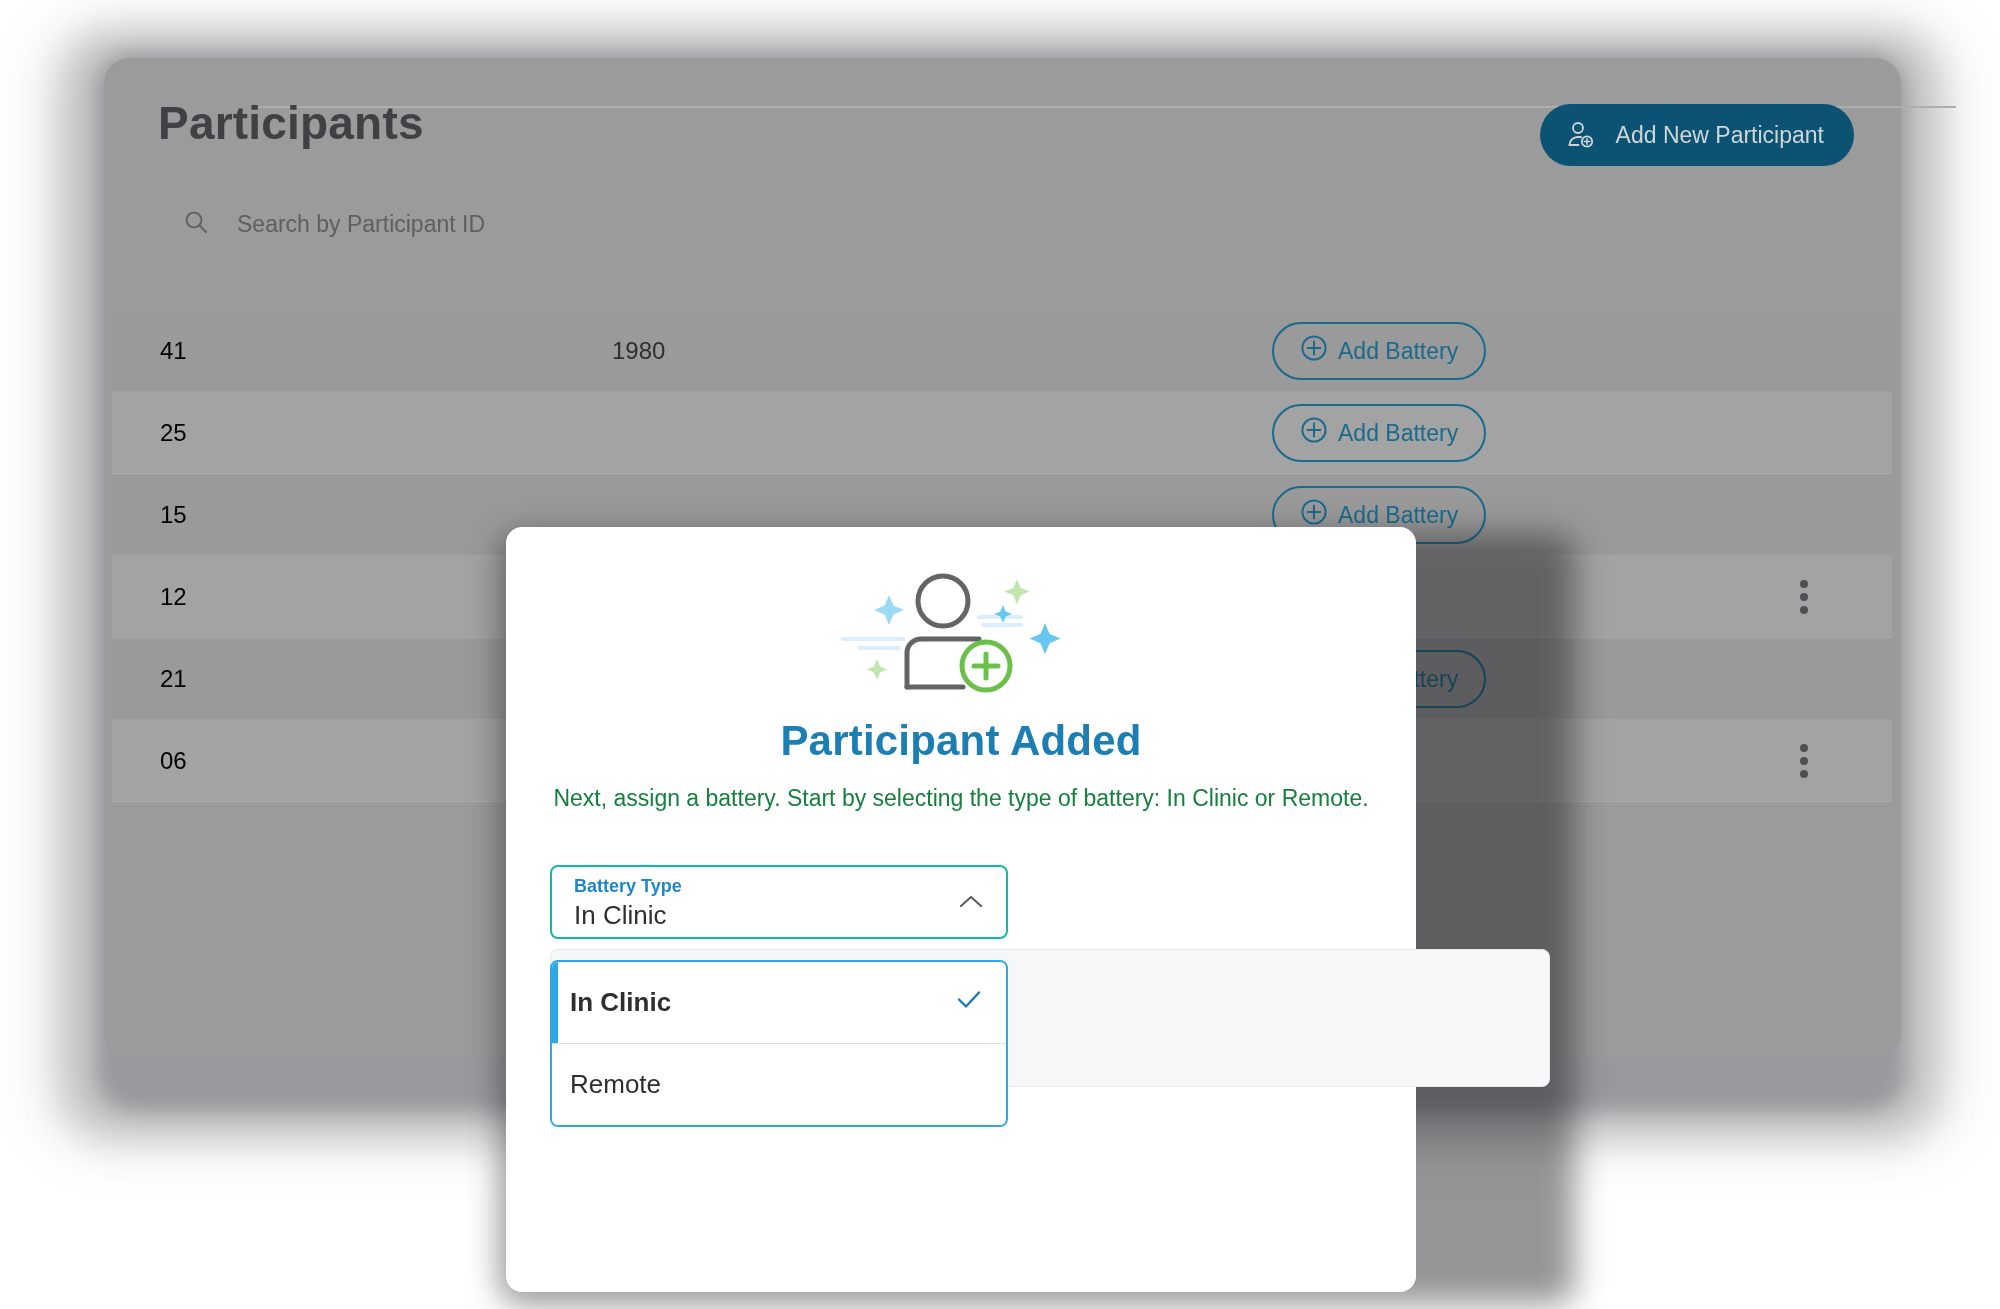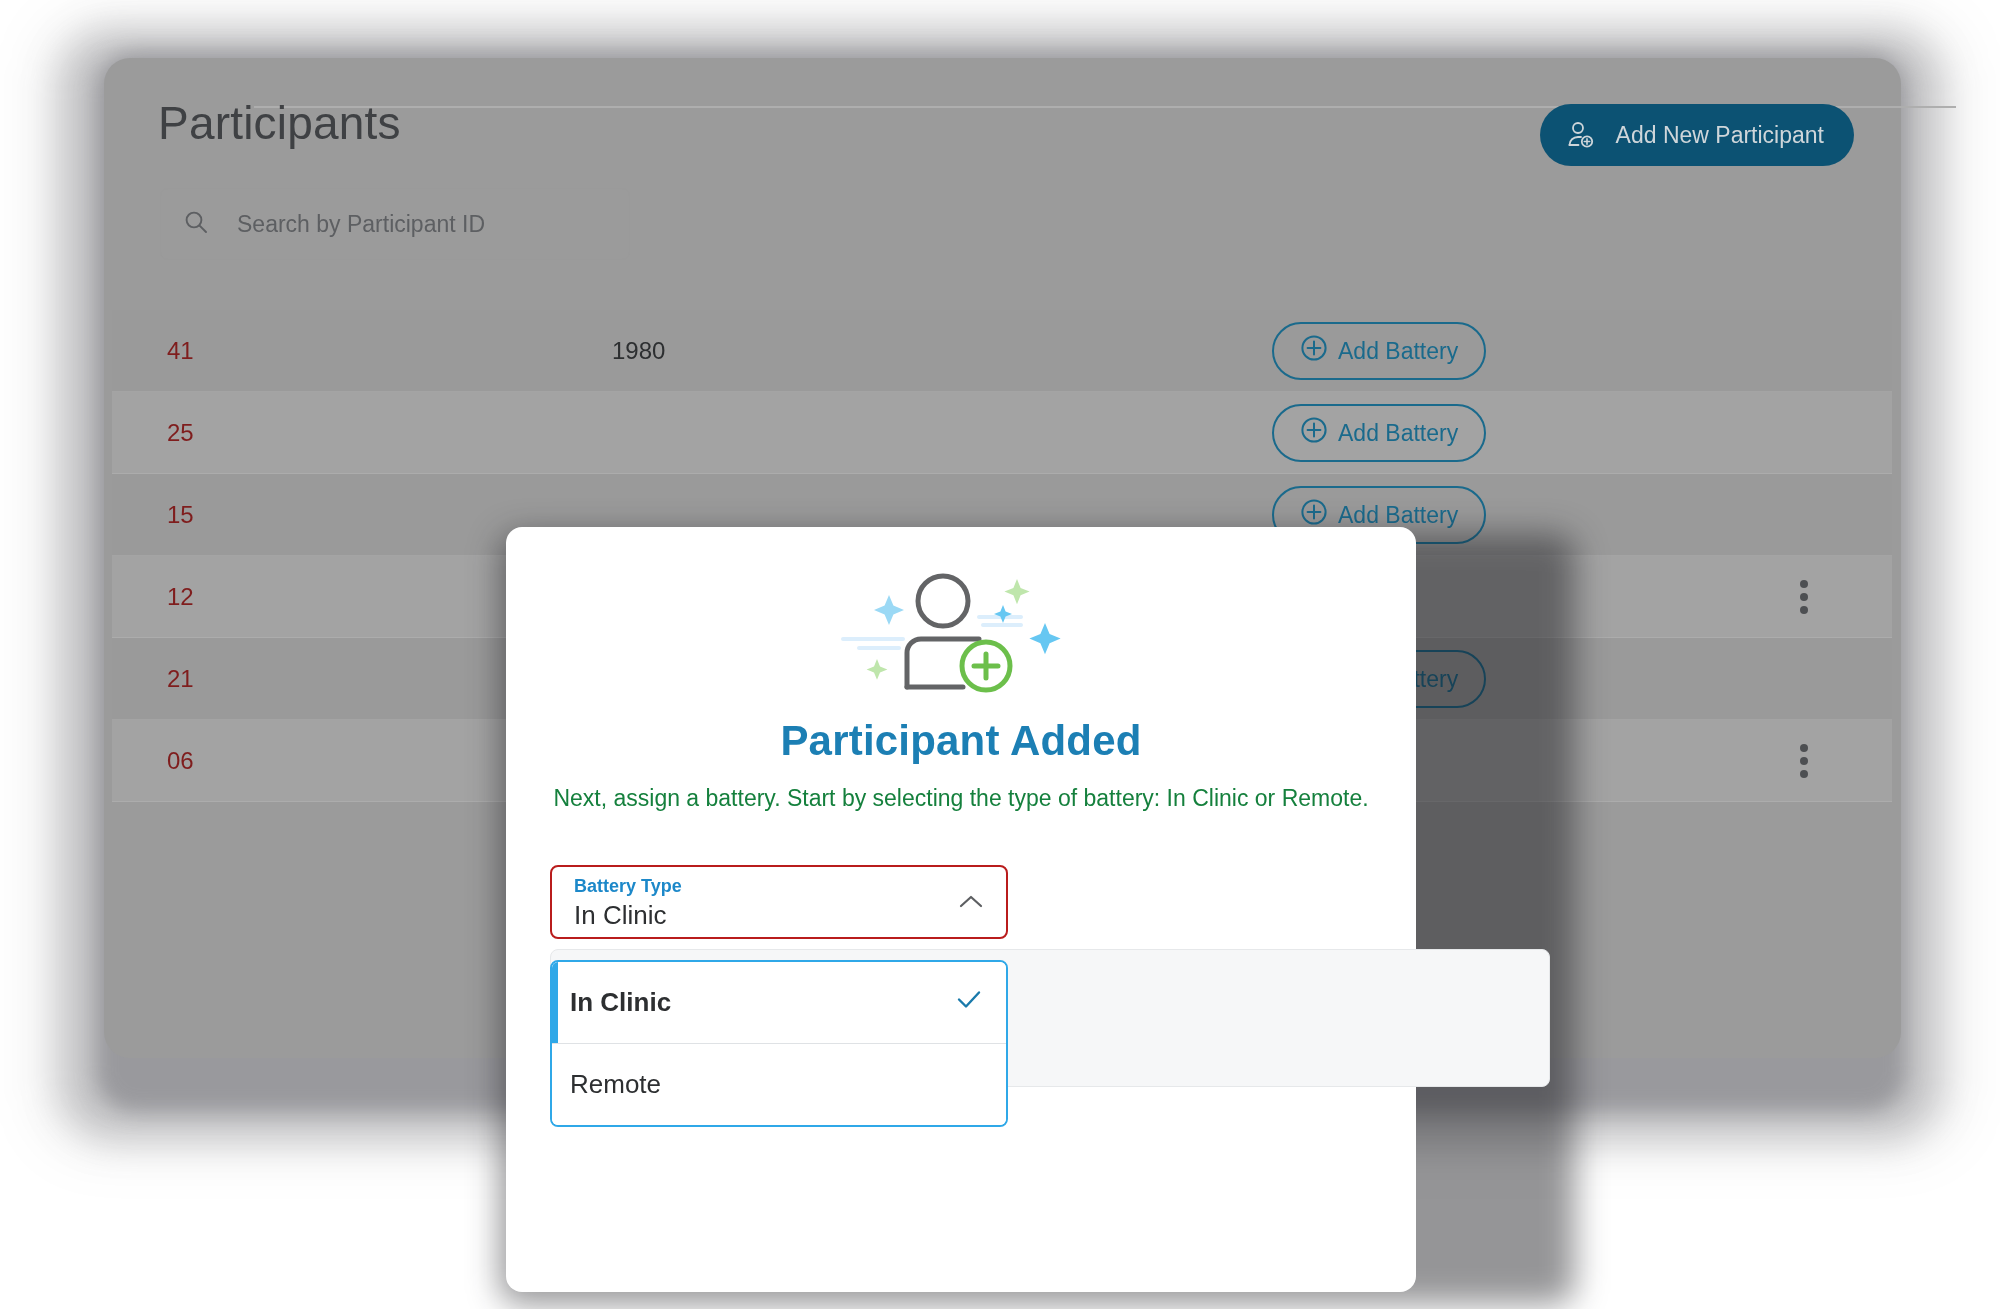--- a/index.html
+++ b/index.html
@@ -70,21 +70,21 @@
     height: 2px;
     background: #aeaeae;
   }
 
   
   .page-title {
     position: absolute;
     left: 158px;
     top: 100px;
     font-size: 46px;
-    font-weight: 400;
+    font-weight: 700;
     color: #3f4144;
     letter-spacing: 0.2px;
     line-height: 1;
   }
 
   .add-participant-btn {
     position: absolute;
     right: 146px;
     top: 104px;
     height: 62px;
@@ -174,21 +174,21 @@
   }
   .cell {
     position: absolute;
     top: 0;
     height: 82px;
     display: flex;
     align-items: center;
     font-size: 24px;
     white-space: nowrap;
   }
-  .c-id     { left: 55px;  color: #7f1d1d; }
+  .c-id     { left: 48px;  color: #000000; }
   .c-yob    { left: 500px; color: #2d2f31; }
   .c-date   { left: 710px; color: #2d2f31; }
   .c-status { left: 1160px; }
 
   .add-battery-btn {
     display: inline-flex;
     align-items: center;
     gap: 10px;
     height: 58px;
     padding: 0 26px;
@@ -275,21 +275,21 @@
     color: #15803d;
   }
 
   
   .select-ctl {
     position: absolute;
     left: 44px;
     top: 338px;
     width: 458px;
     height: 74px;
-    border: 2px solid #b91c1c;
+    border: 2px solid #14b8a6;
     border-radius: 8px;
     background: #ffffff;
     box-sizing: border-box;
   }
   .select-label {
     position: absolute;
     left: 22px;
     top: 9px;
     font-size: 18px;
     font-weight: 700;

